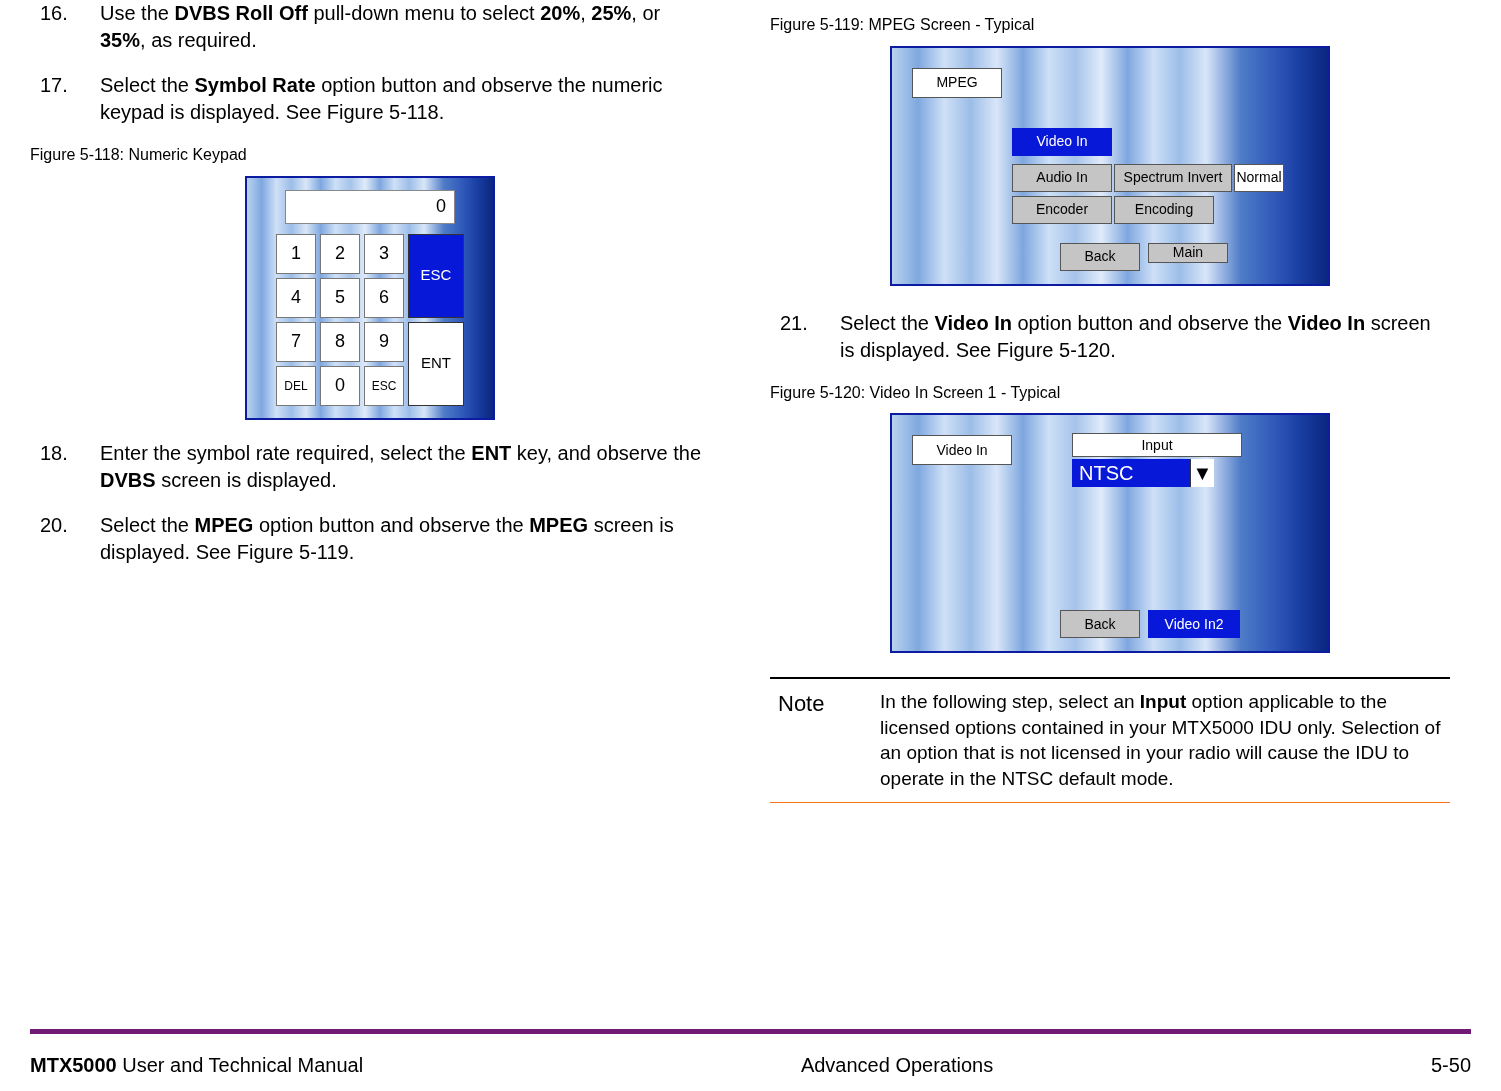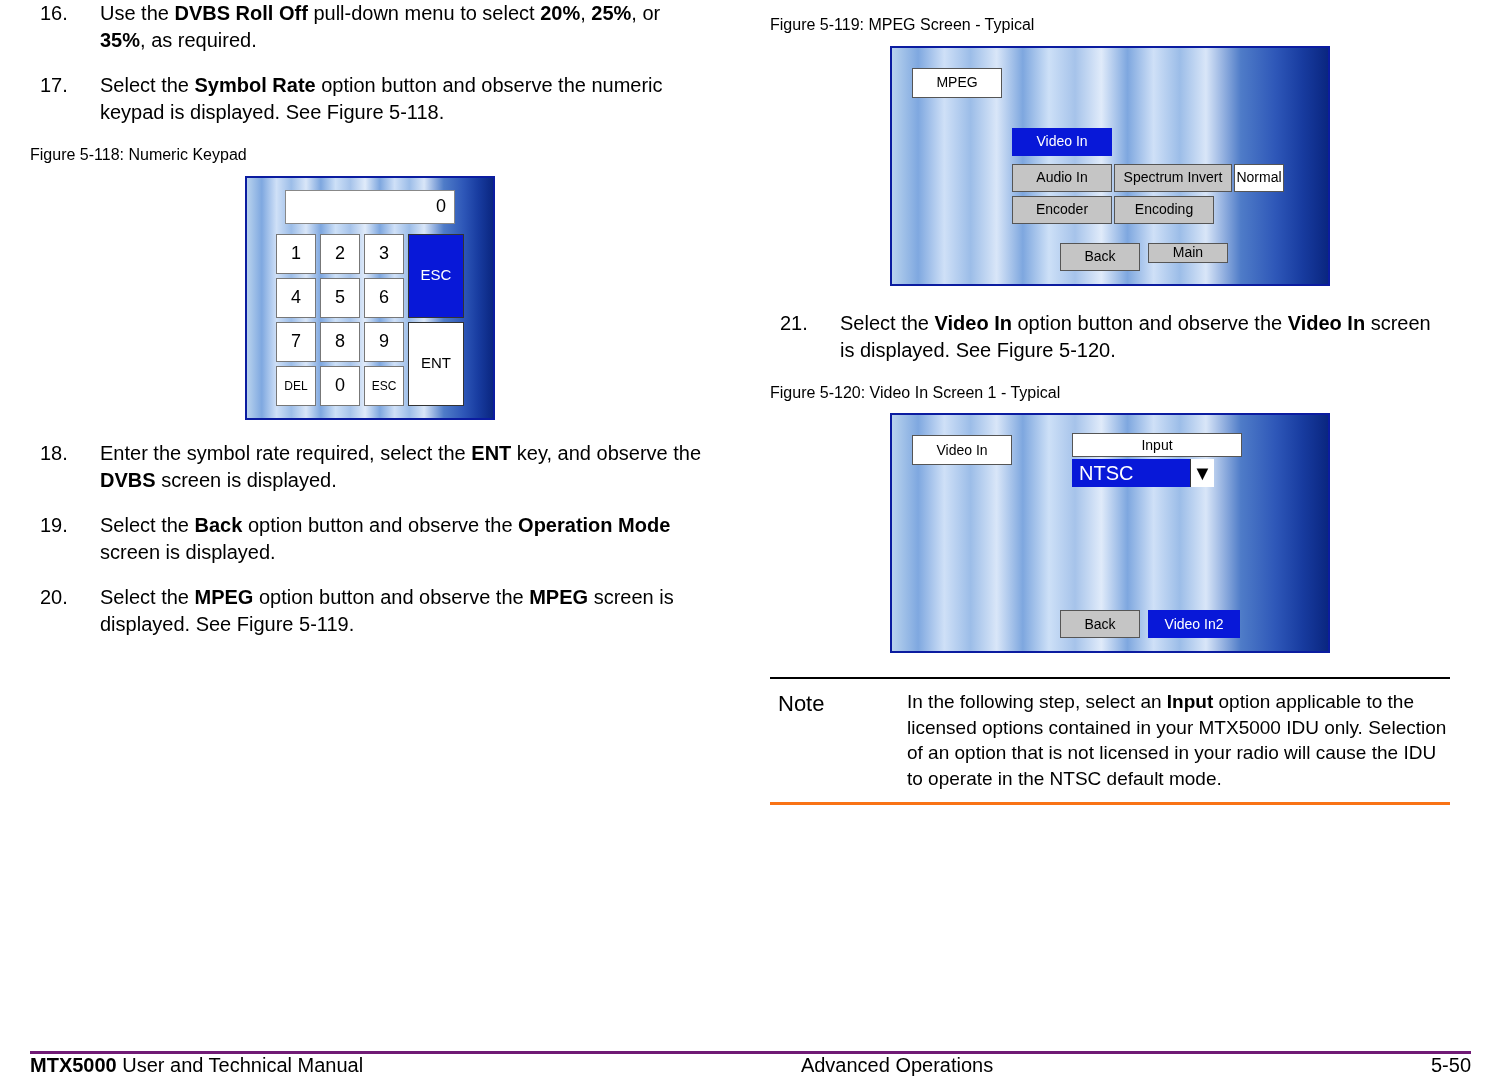--- a/index.html
+++ b/index.html
@@ -59,27 +59,27 @@
   .chip {
     position: absolute; border: 1px solid #555; background: #fff;
     font-size: 14px; display:flex; align-items:center; justify-content:center;
     padding: 0 6px;
   }
   .greybtn { background: #c5c5c5; }
   .bluebtn { background: #0818d8; color: #fff; border-color: #0818d8; }
   .dropdown { background: #0818d8; color: #fff; border: 1px solid #0818d8; display:flex; align-items:center; padding-left:6px;}
   .dd-arrow { background:#fff; color:#000; width:24px; height:100%; display:flex; align-items:center; justify-content:center; border-left:1px solid #333; }
 
-  .note-block { border-top: 2px solid #000; border-bottom: 3px solid #f97316; padding: 10px 0; display:flex; margin-top:10px;gap:27px; }
+  .note-block { border-top: 2px solid #000; border-bottom: 1px solid #f97316; padding: 10px 0; display:flex; margin-top:10px; }
   .note-label { width: 110px; font-size: 22px; padding-left: 8px; flex-shrink:0; }
   .note-text { flex:1; font-size: 19px; line-height:1.35; }
 
   .footer {
     position: absolute; bottom: 14px; left: 30px; right: 30px;
-    border-top: 3px solid #701a75; padding-top: 0;
+    border-top: 5px solid #701a75; padding-top: 20px;
     display: flex; justify-content: space-between; font-size: 20px;
   }
 </style>
 </head>
 <body>
 
 <div class="columns">
 
   <div class="col">
     <div class="step">
@@ -124,26 +124,20 @@
       </div>
     </div>
 
     <div class="step">
       <div class="step-num">18.</div>
       <div class="step-body">
         <span>Enter the symbol rate required, select the </span><b>ENT</b><span> key, and observe the </span><b>DVBS</b><span> screen is displayed.</span>
       </div>
     </div>
 
-    <div class="step">
-      <div class="step-num">19.</div>
-      <div class="step-body">
-        <span>Select the </span><b>Back</b><span> option button and observe the </span><b>Operation Mode</b><span> screen is displayed.</span>
-      </div>
-    </div>
 
     <div class="step">
       <div class="step-num">20.</div>
       <div class="step-body">
         <span>Select the </span><b>MPEG</b><span> option button and observe the </span><b>MPEG</b><span> screen is displayed.  </span><span class="link">See Figure 5-119</span><span>.</span>
       </div>
     </div>
   </div>
 
   <div class="col">

